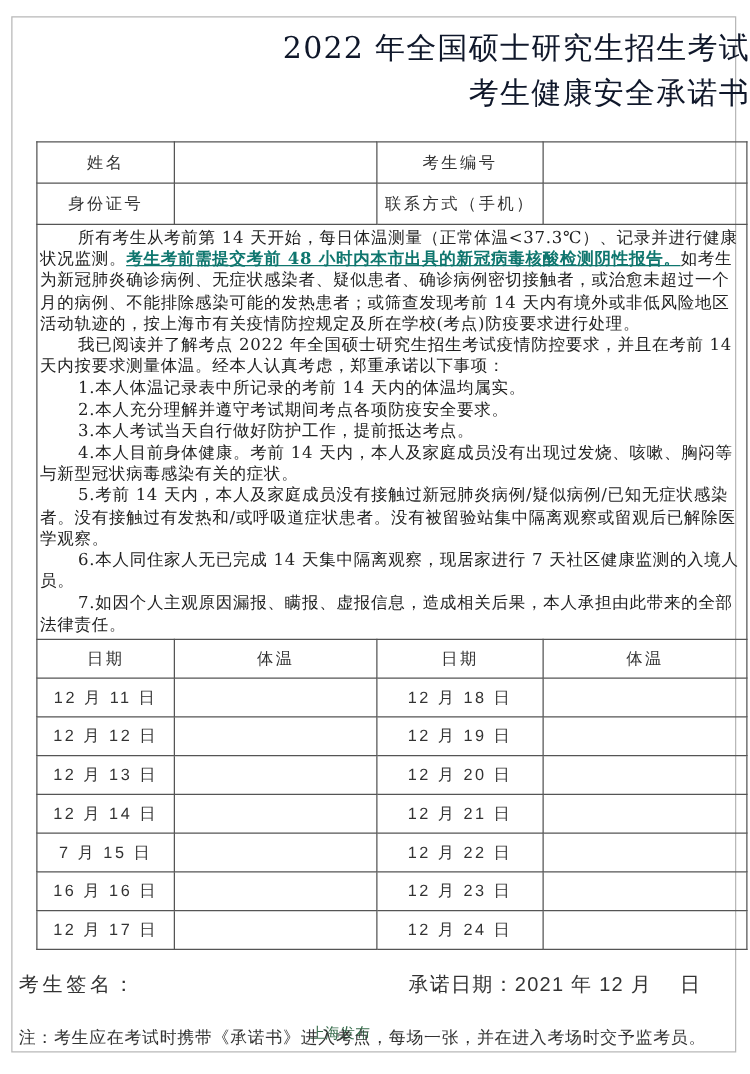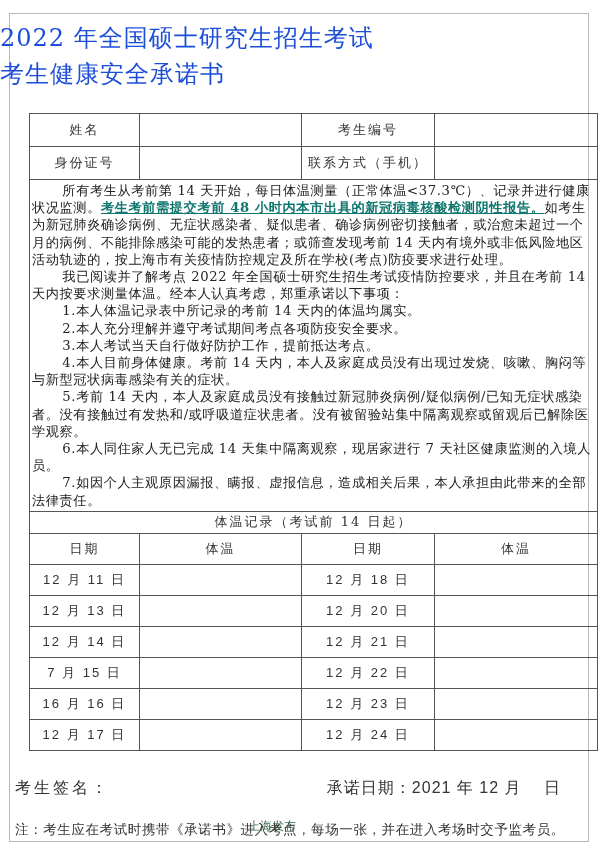--- a/index.html
+++ b/index.html
@@ -1,21 +1,21 @@
 <!DOCTYPE html>
 <html><head>
 <meta charset="utf-8">
 <style>
   html, body { margin:0; padding:0; background:#ffffff; }
   body { width:600px; height:859px; position:relative; overflow:hidden;
          font-family: "DejaVu Serif", "Liberation Serif", serif; color:#222; }
   .frame { position:absolute; left:9px; top:13px; width:580px; height:829px;
            border:1px solid #b8b8b8; box-sizing:border-box; }
-  .title { position:absolute; left:0; width:600px; text-align:left;
-           font-family:"DejaVu Serif","Liberation Serif",serif; font-size:24px; color:#1d4ed8; letter-spacing:1px; }
+  .title { position:absolute; left:0; width:600px; text-align:right;
+           font-family:"DejaVu Serif","Liberation Serif",serif; font-size:24px; color:#0f172a; letter-spacing:1px; }
   .t1 { top:22px; }
   .t2 { top:58px; }
   table.form { position:absolute; left:29px; top:113px; width:568px;
                border-collapse:collapse; table-layout:fixed; }
   table.form td { border:1px solid #555; padding:0; text-align:center;
                   font-size:13px; color:#333; letter-spacing:2px; }
   .ri td { height:32px; }
   .body-cell { text-align:left !important; padding:2px 2px 2px 2px !important;
                font-size:13.2px !important; line-height:17.2px; letter-spacing:0.6px !important; color:#222 !important;
                font-family:"DejaVu Serif","Liberation Serif",serif; }
@@ -67,33 +67,36 @@
       <p class="indent">我已阅读并了解考点 2022 年全国硕士研究生招生考试疫情防控要求，并且在考前 14 天内按要求测量体温。经本人认真考虑，郑重承诺以下事项：</p>
       <p class="indent">1.本人体温记录表中所记录的考前 14 天内的体温均属实。</p>
       <p class="indent">2.本人充分理解并遵守考试期间考点各项防疫安全要求。</p>
       <p class="indent">3.本人考试当天自行做好防护工作，提前抵达考点。</p>
       <p class="indent">4.本人目前身体健康。考前 14 天内，本人及家庭成员没有出现过发烧、咳嗽、胸闷等与新型冠状病毒感染有关的症状。</p>
       <p class="indent">5.考前 14 天内，本人及家庭成员没有接触过新冠肺炎病例/疑似病例/已知无症状感染者。没有接触过有发热和/或呼吸道症状患者。没有被留验站集中隔离观察或留观后已解除医学观察。</p>
       <p class="indent">6.本人同住家人无已完成 14 天集中隔离观察，现居家进行 7 天社区健康监测的入境人员。</p>
       <p class="indent">7.如因个人主观原因漏报、瞒报、虚报信息，造成相关后果，本人承担由此带来的全部法律责任。</p>
     </td>
   </tr>
-  <tr class="temp-head">
-    <td colspan="4">体温记录（考试前 14 日起）</td>
-  </tr>
   <tr class="col-head">
     <td>日期</td>
     <td>体温</td>
     <td>日期</td>
     <td>体温</td>
   </tr>
   <tr class="date-row">
     <td>12 月 11 日</td>
     <td></td>
     <td>12 月 18 日</td>
+    <td></td>
+  </tr>
+  <tr class="date-row">
+    <td>12 月 12 日</td>
+    <td></td>
+    <td>12 月 19 日</td>
     <td></td>
   </tr>
   <tr class="date-row">
     <td>12 月 13 日</td>
     <td></td>
     <td>12 月 20 日</td>
     <td></td>
   </tr>
   <tr class="date-row">
     <td>12 月 14 日</td>

